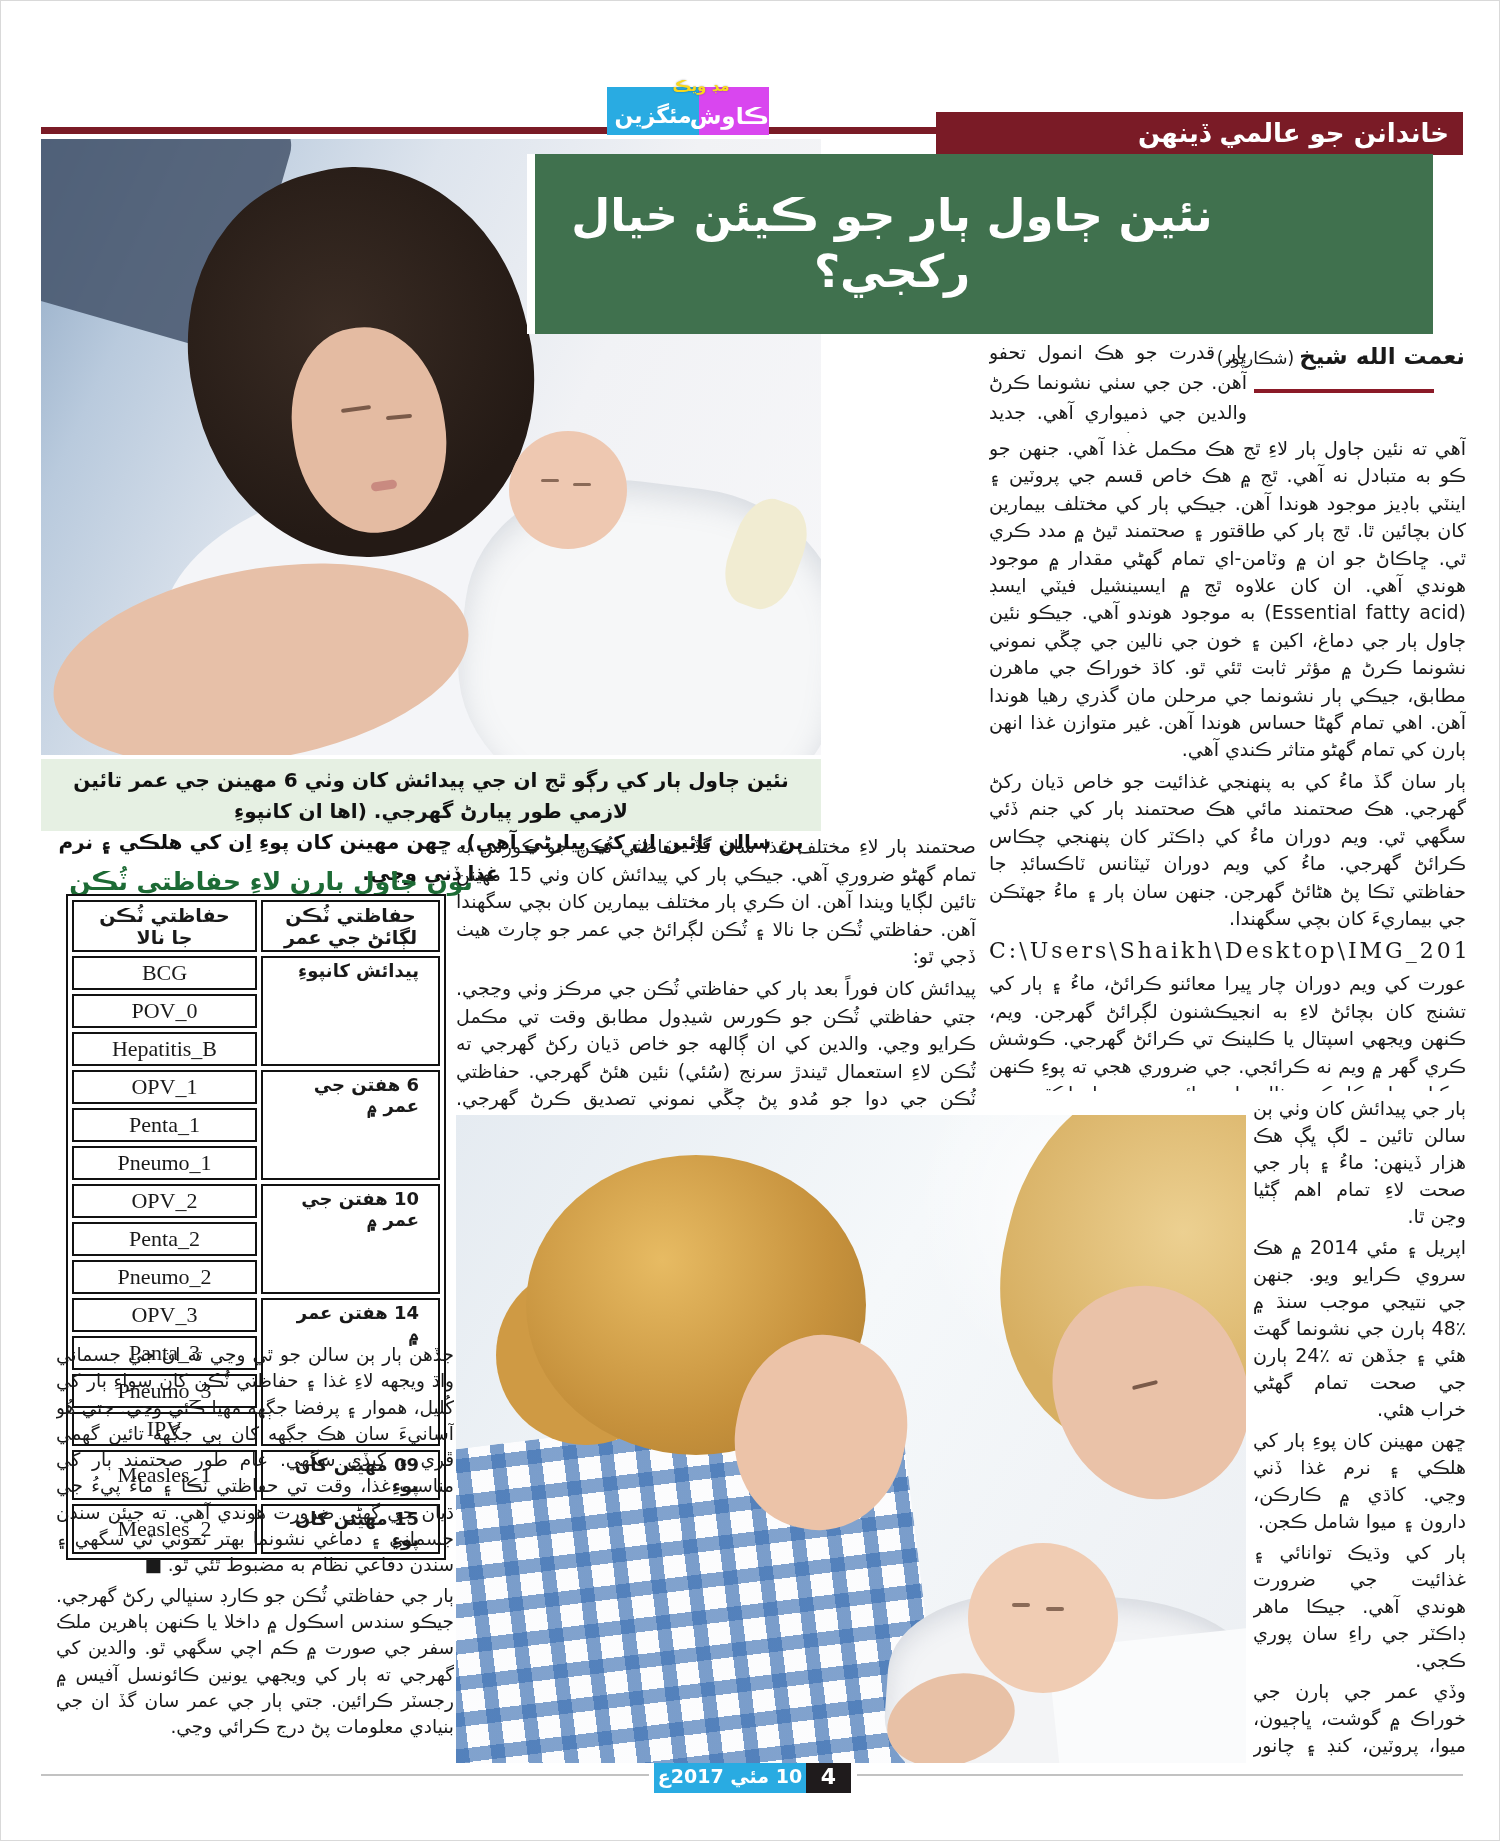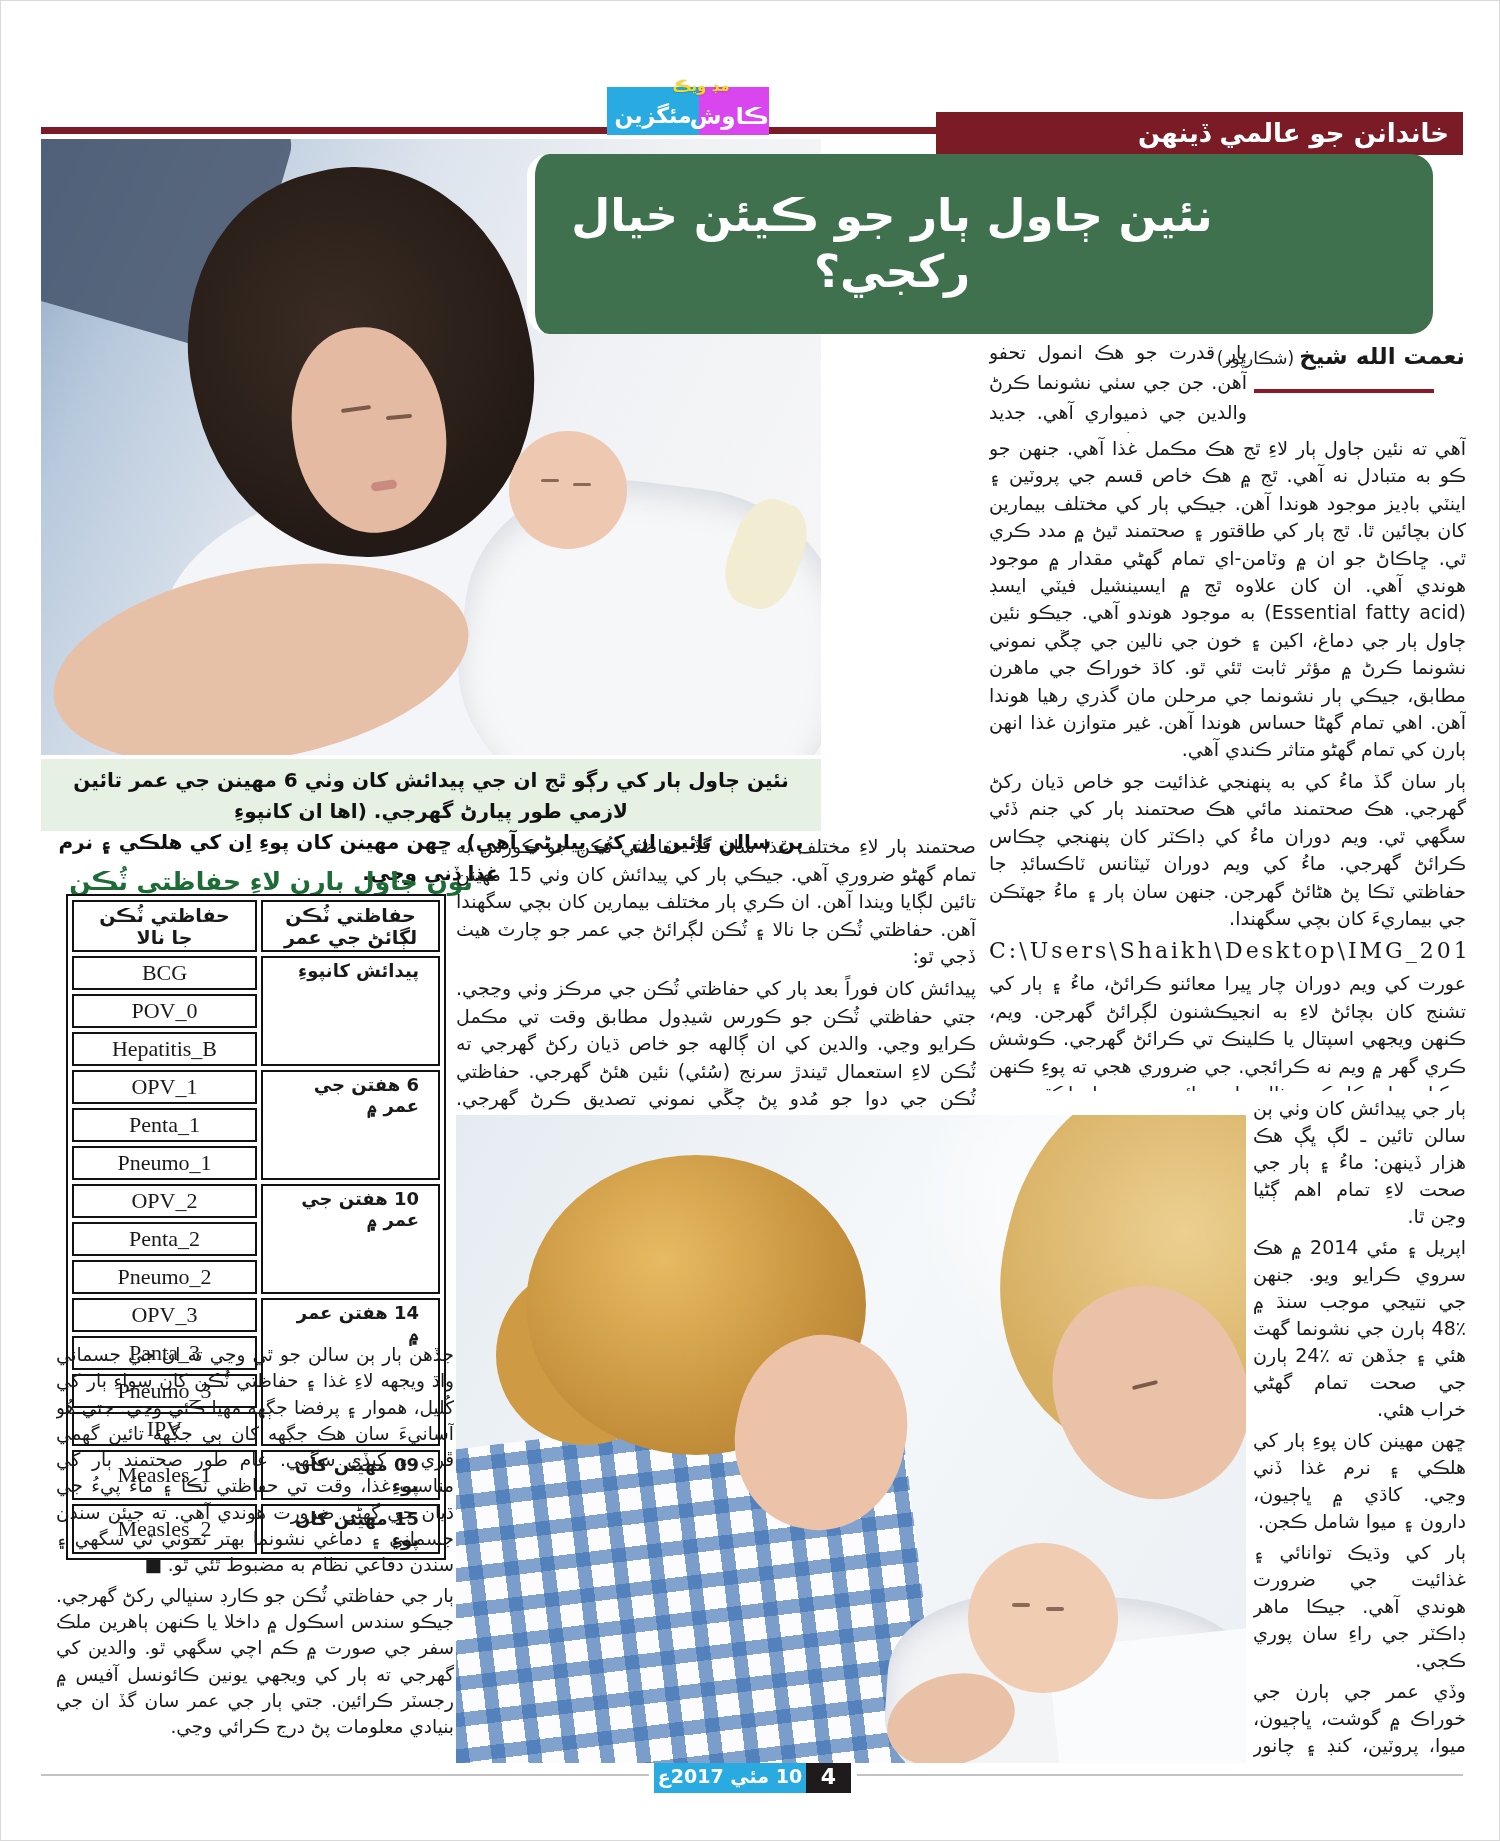--- a/index.html
+++ b/index.html
@@ -15,21 +15,21 @@
   .logo-blue .w,.logo-black .w{display:block;text-align:center;color:#fff;font-weight:bold;margin-top:16px;font-size:22px;line-height:26px;}
   .logo-black .w{font-size:23px;}
   .logo-mid{left:652px;top:60px;width:96px;height:20px;z-index:4;color:#f9d91c;font-weight:bold;
             font-size:15px;text-align:center;text-shadow:0 0 2px rgba(0,0,0,.35);}
   .banner{left:935px;top:95px;width:527px;height:43px;background:#7a1b26;z-index:2;
           color:#fff;font-weight:bold;font-size:26px;line-height:43px;padding-right:14px;box-sizing:border-box;}
 
   
   .headline-box{left:526px;top:137px;width:906px;height:180px;background:#40714e;border-left:8px solid #fff;
                 box-sizing:border-box;z-index:5;display:flex;align-items:center;justify-content:center;
-                padding-left:12px;padding-right:196px;border-radius:22px;}
+                padding-left:12px;padding-right:196px;}
   .headline-box h1{margin:0;color:#fff;font-size:45px;line-height:56px;font-weight:bold;text-align:center;}
 
   
   .photo1{left:40px;top:122px;width:780px;height:616px;overflow:hidden;z-index:1;
           background:linear-gradient(115deg,#8fa8c4 0%,#b9cadd 16%,#dde4ed 38%,#f1f2f5 62%,#f7f7f9 100%);}
   .photo1 .blob{position:absolute;}
   .ph-dark{left:-70px;top:-60px;width:300px;height:240px;background:#44536b;transform:rotate(16deg);border-radius:30px;opacity:.85;}
   .ph-pillow{left:120px;top:330px;width:640px;height:340px;background:#f4f5f8;border-radius:48%;}
   .ph-hair{left:150px;top:28px;width:340px;height:390px;background:radial-gradient(circle at 45% 40%,#3a2c24 0%,#241a15 70%);border-radius:48%;transform:rotate(-14deg);}
   .ph-face{left:252px;top:188px;width:152px;height:206px;background:#e4bba2;border-radius:48%;transform:rotate(-9deg);}
@@ -240,21 +240,21 @@
     <div class="blob p2-towel"></div>
     <div class="blob p2-babyhead"></div>
     <div class="blob p2-babyeye1"></div>
     <div class="blob p2-babyeye2"></div>
     <div class="blob p2-hand"></div>
   </div>
 
   <div class="abs narrow-col textcol">
       <p>ٻار جي پيدائش کان وٺي ٻن سالن تائين ـ لڳ ڀڳ هڪ هزار ڏينهن: ماءُ ۽ ٻار جي صحت لاءِ تمام اهم ڳڻيا وڃن ٿا.</p>
       <p>اپريل ۽ مئي 2014 ۾ هڪ سروي ڪرايو ويو. جنهن جي نتيجي موجب سنڌ ۾ ٪48 ٻارن جي نشونما گهٽ هئي ۽ جڏهن ته ٪24 ٻارن جي صحت تمام گهڻي خراب هئي.</p>
-      <p>ڇهن مهينن کان پوءِ ٻار کي هلڪي ۽ نرم غذا ڏني وڃي. کاڌي ۾ ڀاڄيون، دارون ۽ ميوا شامل ڪجن.</p>
+      <p>ڇهن مهينن کان پوءِ ٻار کي هلڪي ۽ نرم غذا ڏني وڃي. کاڌي ۾ ڪارڪن، دارون ۽ ميوا شامل ڪجن.</p>
       <p>ٻار کي وڌيڪ توانائي ۽ غذائيت جي ضرورت هوندي آهي. جيڪا ماهر ڊاڪٽر جي راءِ سان پوري ڪجي.</p>
       <p>وڏي عمر جي ٻارن جي خوراڪ ۾ گوشت، ڀاڄيون، ميوا، پروٽين، کنڊ ۽ چانور وغيره شامل آهن.</p>
     </div>
 
   <div class="abs bottomleft-col textcol">
       <p>جڏهن ٻار ٻن سالن جو ٿي وڃي ته ان جي جسماني واڌ ويجهه لاءِ غذا ۽ حفاظتي ٽُڪن کان سواءِ ٻار کي کُليل، هموار ۽ پرفضا جڳهه مهيا ڪئي وڃي. جتي هُو آسانيءَ سان هڪ جڳهه کان ٻي جڳهه تائين گهمي ڦري ۽ کيڏي سگهي. عام طور صحتمند ٻار کي مناسب غذا، وقت تي حفاظتي ٽڪا ۽ ماءُ پيءُ جي ڌيان جي گهڻي ضرورت هوندي آهي. ته جيئن سندن جسماني ۽ دماغي نشونما بهتر نموني ٿي سگهي ۽ سندن دفاعي نظام به مضبوط ٿئي ٿو. ■</p>
       <p>ٻار جي حفاظتي ٽُڪن جو ڪارڊ سنڀالي رکڻ گهرجي. جيڪو سندس اسڪول ۾ داخلا يا ڪنهن ٻاهرين ملڪ سفر جي صورت ۾ ڪم اچي سگهي ٿو. والدين کي گهرجي ته ٻار کي ويجهي يونين ڪائونسل آفيس ۾ رجسٽر ڪرائين. جتي ٻار جي عمر سان گڏ ان جي بنيادي معلومات پڻ درج ڪرائي وڃي.</p>
     </div>
 
   <div class="abs foot-line-l"></div>

